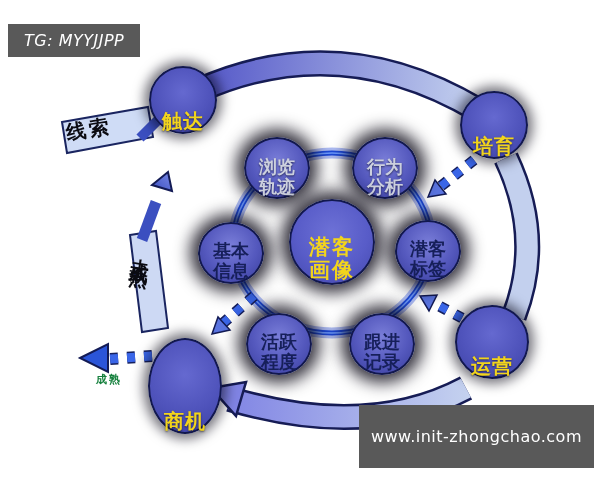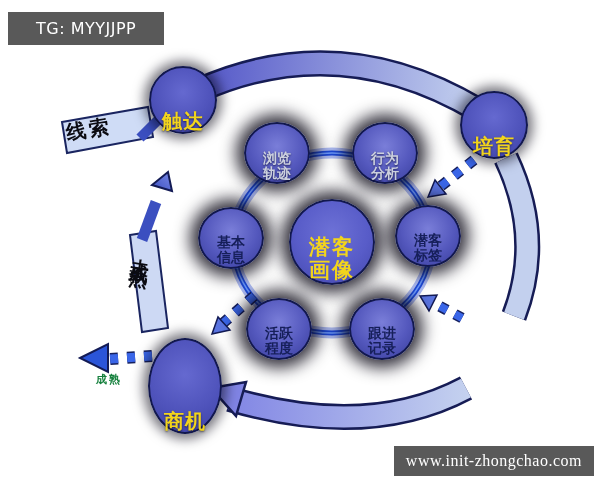--- a/index.html
+++ b/index.html
@@ -11,23 +11,24 @@
 
   
   .node{
     position:absolute;border-radius:50%;
     display:flex;flex-direction:column;align-items:center;justify-content:flex-end;
     text-align:center;font-weight:700;line-height:1.12;
     border:2px solid #12184e;
     box-sizing:border-box;
   }
   .inode{
-    width:66px;height:62px;font-size:14px;
+    width:66px;height:62px;font-size:18px;
     background:radial-gradient(circle at 50% 38%, #7a7ed9 0%, #5458bd 55%, #383d9b 100%);
     box-shadow:0 0 16px 8px rgba(8,6,20,0.82);
+    margin-top:15px;
   }
   .inode.light{color:#ccd0de;text-shadow:0 1px 2px rgba(0,0,20,.6);}
   .inode.dark{color:#161f5a;font-family:Liberation Mono, monospace;}
   .cnode{
     width:86px;height:86px;font-size:21px;color:#f2d41c;
     background:radial-gradient(circle at 50% 38%, #6d71d6 0%, #585cc8 55%, #4347ad 100%);
     box-shadow:0 0 16px 8px rgba(8,6,20,0.82);
     letter-spacing:2px;
   }
   .onode{
@@ -44,22 +45,22 @@
     left:130px;top:243px;font-size:19px;letter-spacing:5px;
     writing-mode:vertical-rl;transform:rotate(8deg);
   }
   #label-mature{left:96px;top:372px;font-size:11px;color:#15803d;letter-spacing:2px;}
 
   
   .graytag{
     position:absolute;background:#595959;color:#ffffff;
     font-size:16px;letter-spacing:.5px;
   }
-  #badge{left:8px;top:12px;padding:7px 28px;}
-  #watermark{right:6px;bottom:4px;padding:6px 12px;font-size:16px;font-family:Liberation Serif, serif;}
+  #badge{left:8px;top:24px;padding:7px 16px;font-style:italic;}
+  #watermark{right:6px;bottom:12px;padding:22px 12px;font-size:16px;}
 </style>
 </head>
 <body>
 
 <div id="canvas">
 
   <svg id="shapes" viewBox="0 0 600 480">
     <defs>
       <linearGradient id="topArcGrad" gradientUnits="userSpaceOnUse" x1="200" y1="85" x2="478" y2="105">
         <stop offset="0" stop-color="#5457c8"></stop>
@@ -164,20 +165,23 @@
     <span>潜客</span>
     <span>画像</span>
   </div>
 
   <div class="node onode" style="left:149px;top:66px;width:68px;height:68px">
     <span>触达</span>
   </div>
   <div class="node onode" style="left:460px;top:91px;width:68px;height:68px">
     <span>培育</span>
   </div>
+  <div class="node onode" style="left:455px;top:305px;width:74px;height:74px">
+    <span>运营</span>
+  </div>
   <div class="node onode" style="left:148px;top:338px;width:74px;height:96px">
     <span>商机</span>
   </div>
 
   <div class="flowlabel" id="label-leads">线索</div>
   <div class="flowlabel" id="label-immature">未成熟</div>
   <div class="flowlabel" id="label-mature">成熟</div>
 
   <div class="graytag" id="badge">TG: MYYJJPP</div>
   <div class="graytag" id="watermark">www.init-zhongchao.com</div>

